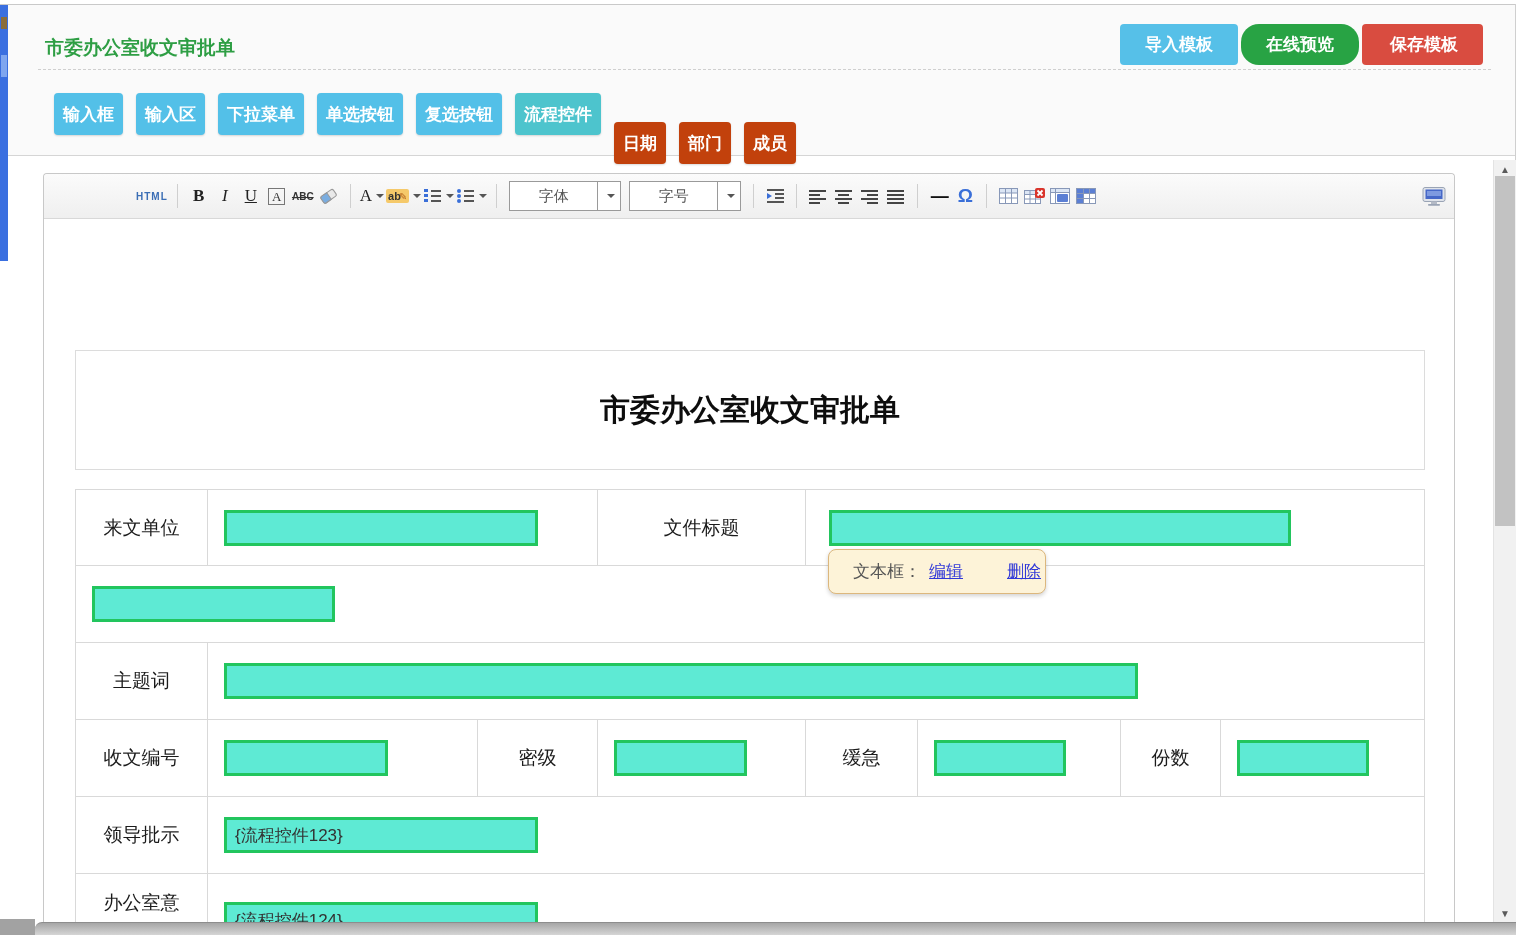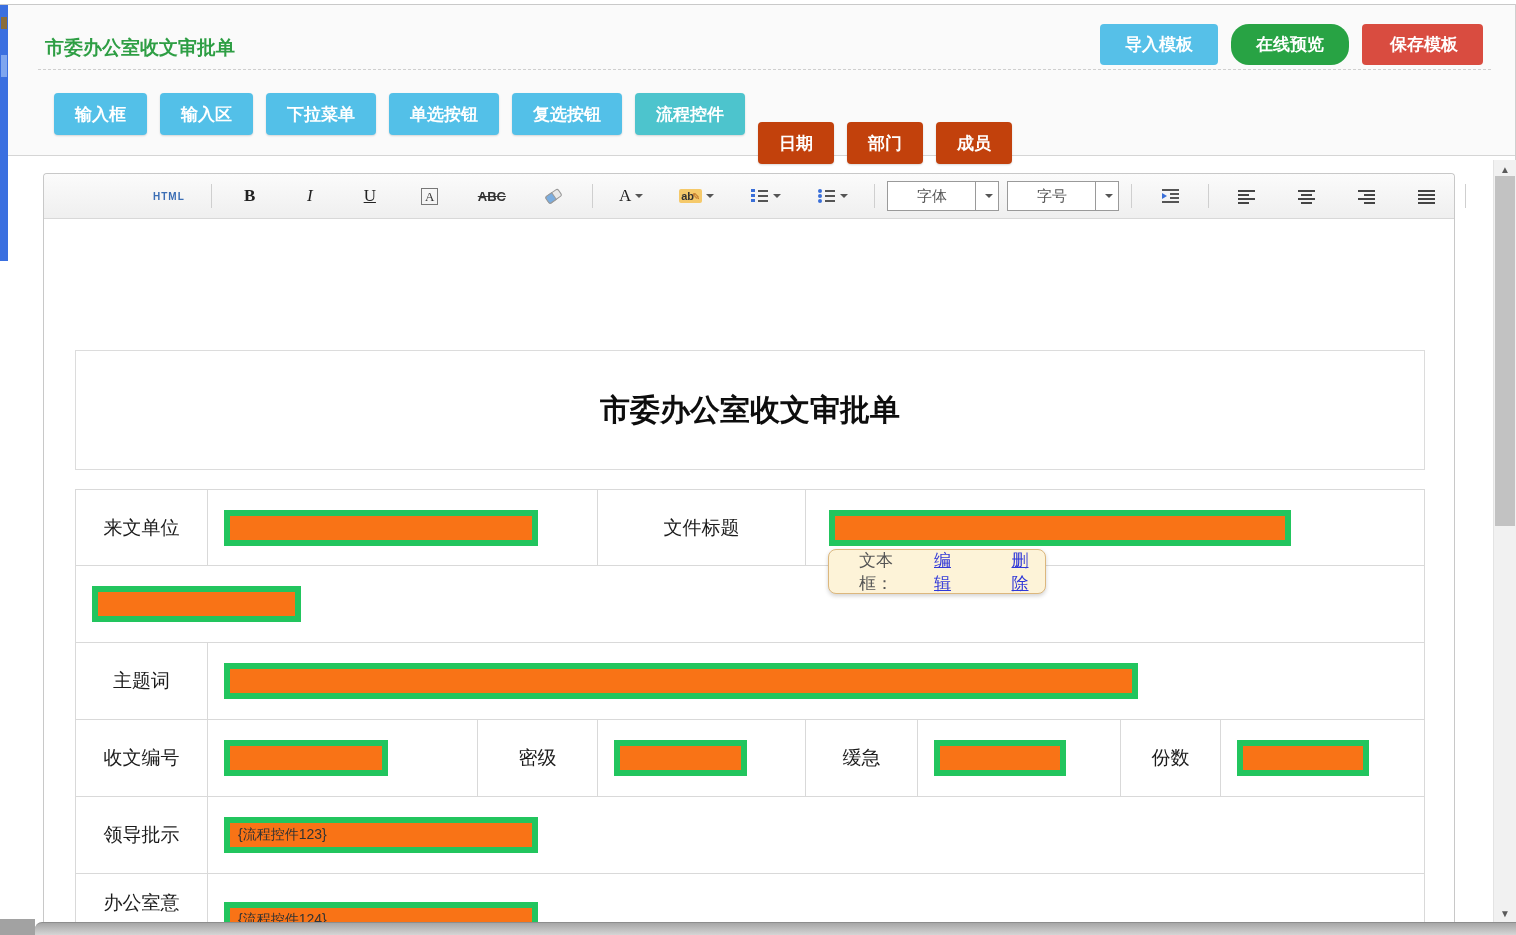--- a/index.html
+++ b/index.html
@@ -9,50 +9,50 @@
   }
   
   .top-line{position:absolute;left:0;top:4px;right:0;height:1px;background:#c9c9c9;}
   .right-line{position:absolute;right:0;top:4px;width:1px;height:156px;background:#cfcfcf;}
   .left-strip{position:absolute;left:0;top:5px;width:8px;height:256px;background:#3a6fe0;overflow:hidden;}
   .left-strip .m1{position:absolute;left:1px;top:12px;width:6px;height:12px;background:#8a6d3b;}
   .left-strip .m2{position:absolute;left:1px;top:50px;width:6px;height:22px;background:#7fa6ef;}
   
   .header{position:absolute;left:8px;top:5px;right:1px;height:150px;background:#fafafa;border-bottom:1px solid #d5d5d5;}
   .header-title{position:absolute;left:37px;top:30px;font-size:19px;font-weight:bold;color:#2e9e44;}
-  .header-actions{position:absolute;right:32px;top:19px;display:flex;gap:13px;}
+  .header-actions{position:absolute;right:32px;top:19px;display:flex;gap:3px;}
   .hbtn{height:41px;padding:0 25px;display:flex;align-items:center;justify-content:center;
         border-radius:4px;color:#fff;font-weight:bold;font-size:17px;cursor:pointer;border:none;}
   .hbtn.import{background:#56c0e8;}
   .hbtn.preview{background:#28a344;border-radius:18px;}
   .hbtn.save{background:#d94c40;padding-left:28px;}
   .dashed{position:absolute;left:30px;right:24px;top:64px;border-top:1px dashed #cfcfcf;}
   .palette{position:absolute;left:46px;top:88px;display:flex;gap:13px;}
-  .pbtn{height:42px;padding:0 21px;display:flex;align-items:center;justify-content:center;
+  .pbtn{height:42px;padding:0 9px;display:flex;align-items:center;justify-content:center;
         border-radius:4px;color:#fff;font-weight:bold;font-size:17px;cursor:pointer;border:none;
         box-shadow:0 1px 2px rgba(0,0,0,.15);}
   .pbtn.lightblue{background:#53c0e8;}
   .pbtn.teal{background:#4dc4cd;}
   .pbtn.blue{background:#c2410c;margin-top:29px;}
   
   .editor{position:absolute;left:43px;top:173px;width:1412px;height:762px;
           border:1px solid #c8c8c8;border-bottom:none;border-radius:4px 4px 0 0;background:#fff;box-sizing:border-box;}
   .etoolbar{height:45px;border-bottom:1px solid #d8d8d8;border-radius:4px 4px 0 0;
             background:linear-gradient(#fbfbfb,#efefef);
             display:flex;align-items:center;padding-left:91px;box-sizing:border-box;}
   .sep{width:1px;height:24px;background:#cfcfcf;margin:0 8px;flex:none;}
   .tbi{height:28px;min-width:24px;display:flex;align-items:center;justify-content:center;
-       color:#333;cursor:pointer;flex:none;margin:0 18px;}
+       color:#333;cursor:pointer;flex:none;margin:0 1px;}
   .src{font-size:10px;font-weight:bold;letter-spacing:1px;color:#3b6eb5;}
   .serif{font-family:"Liberation Serif","DejaVu Serif",serif;font-size:17px;color:#222;}
   .bold{font-weight:bold;}
   .ital{font-style:italic;}
   .undl{text-decoration:underline;}
   .boxa{font-family:"Liberation Serif",serif;font-size:13px;border:1px solid #777;padding:0 3px;line-height:15px;}
-  .abc{font-size:13px;font-weight:bold;text-decoration:line-through;letter-spacing:0;}
+  .abc{font-size:10px;font-weight:bold;text-decoration:line-through;letter-spacing:0;}
   .caret{width:0;height:0;border-left:4px solid transparent;border-right:4px solid transparent;
          border-top:4px solid #555;margin-left:4px;flex:none;}
   .hl{display:inline-flex;align-items:center;background:#f5c96a;font-size:11px;font-weight:bold;
       padding:1px 2px;border-radius:2px;position:relative;}
   .hl .pen{font-size:10px;color:#b5651d;margin-left:-2px;}
   .fsel{width:112px;height:30px;background:#fff;border:1px solid #9a9a9a;display:flex;flex:none;
         margin:0 4px;cursor:pointer;box-sizing:border-box;}
   .fsel-label{flex:1;text-align:center;line-height:28px;font-size:15px;color:#555;}
   .fsel-arrow{width:22px;border-left:1px solid #9a9a9a;display:flex;align-items:center;justify-content:center;}
   .hr-glyph{font-size:18px;font-weight:bold;color:#111;letter-spacing:-1px;}
@@ -69,31 +69,31 @@
   .r1{grid-template-columns:132px 390px 208px 1fr;height:75px;}
   .r2,.r3{grid-template-columns:132px 1fr;height:76px;}
   .r4{grid-template-columns:132px 270px 120px 208px 112px 203px 100px 1fr;height:76px;}
   .r5{grid-template-columns:132px 1fr;height:76px;}
   .r6{grid-template-columns:132px 1fr;height:92px;border-bottom:none;}
   .cell{border-right:1px solid #d9d9d9;display:flex;align-items:center;box-sizing:border-box;min-width:0;}
   .cell:last-child{border-right:none;}
   .lab{justify-content:center;font-size:19px;color:#1b1b1b;}
   .inp{padding-left:16px;}
   .inp.b{padding-left:23px;}
-  .tin{height:36px;border:6px solid #22c55e;background:#f97316;font-size:14px;color:#333;
+  .tin{height:36px;border:3px solid #22c55e;background:#5eead4;font-size:17px;color:#333;
        padding:0 8px;box-sizing:border-box;font-family:inherit;}
   .w314{width:314px;} .w462{width:462px;} .w914{width:914px;}
   .w164{width:164px;} .w133{width:133px;} .w132{width:132px;}
   .r6 .lab{align-items:flex-start;padding-top:16px;}
   .r6 .inp{align-items:flex-start;}
   .r6 .tin{margin-top:28px;}
   
   .tooltip{position:absolute;left:784px;top:330px;width:218px;height:45px;background:#fdf3d8;
            border:1px solid #dcb77d;border-radius:8px;box-shadow:0 2px 4px rgba(0,0,0,.18);
-           display:flex;align-items:center;padding-left:30px;font-size:17px;color:#555;z-index:6;box-sizing:border-box;}
+           display:flex;align-items:center;padding-left:24px;font-size:17px;color:#555;z-index:6;box-sizing:border-box;}
   .tooltip a{color:#3038d8;text-decoration:underline;cursor:pointer;}
   .tooltip .edit{margin-left:8px;}
   .tooltip .del{margin-left:44px;}
   
   .vscroll{position:absolute;right:0;top:160px;width:22px;height:762px;background:#f1f1f1;border-left:1px solid #e3e3e3;z-index:8;}
   .varrow{position:absolute;left:0;width:22px;height:14px;display:flex;align-items:center;justify-content:center;
           font-size:10px;color:#5a5a5a;cursor:pointer;}
   .varrow.up{top:2px;} .varrow.down{top:746px;}
   .vthumb{position:absolute;left:1px;width:20px;top:16px;height:350px;background:#c2c2c2;cursor:pointer;}
   

